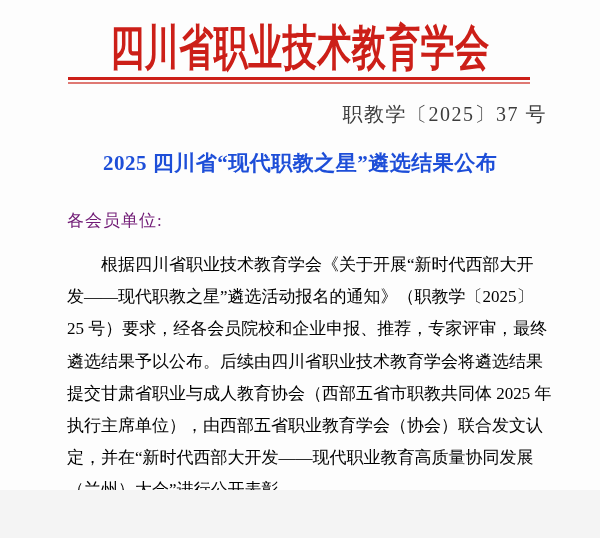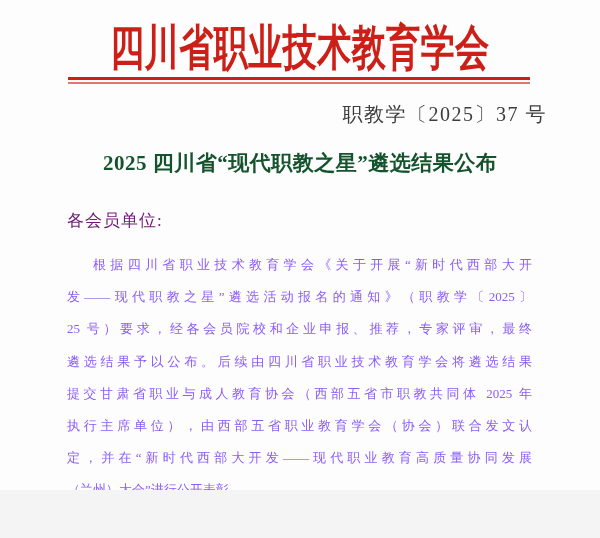--- a/index.html
+++ b/index.html
@@ -48,40 +48,40 @@
     white-space: nowrap;
   }
   .doc-title {
     position: absolute;
     top: 149px;
     left: 0;
     right: 0;
     text-align: center;
     font-size: 21px;
     font-weight: 700;
-    color: #14532d;
+    color: #1d4ed8;
     letter-spacing: 0.5px;
     white-space: nowrap;
   }
   .salutation {
     position: absolute;
     top: 209px;
     left: 67px;
     font-size: 17px;
     color: #701a75;
     letter-spacing: 1px;
   }
   .paragraph {
     position: absolute;
     top: 249px;
     left: 67px;
     width: 465px;
-    font-size: 13px;
+    font-size: 17px;
     line-height: 32.2px;
-    color: #8b5cf6;
+    color: #000000;
   }
   .para-line {
     text-align: justify;
     text-align-last: justify;
     white-space: nowrap;
   }
   .para-line.first { text-indent: 2em; }
   .para-line.last  { text-align-last: left; white-space: normal; }
 </style>
 </head>

